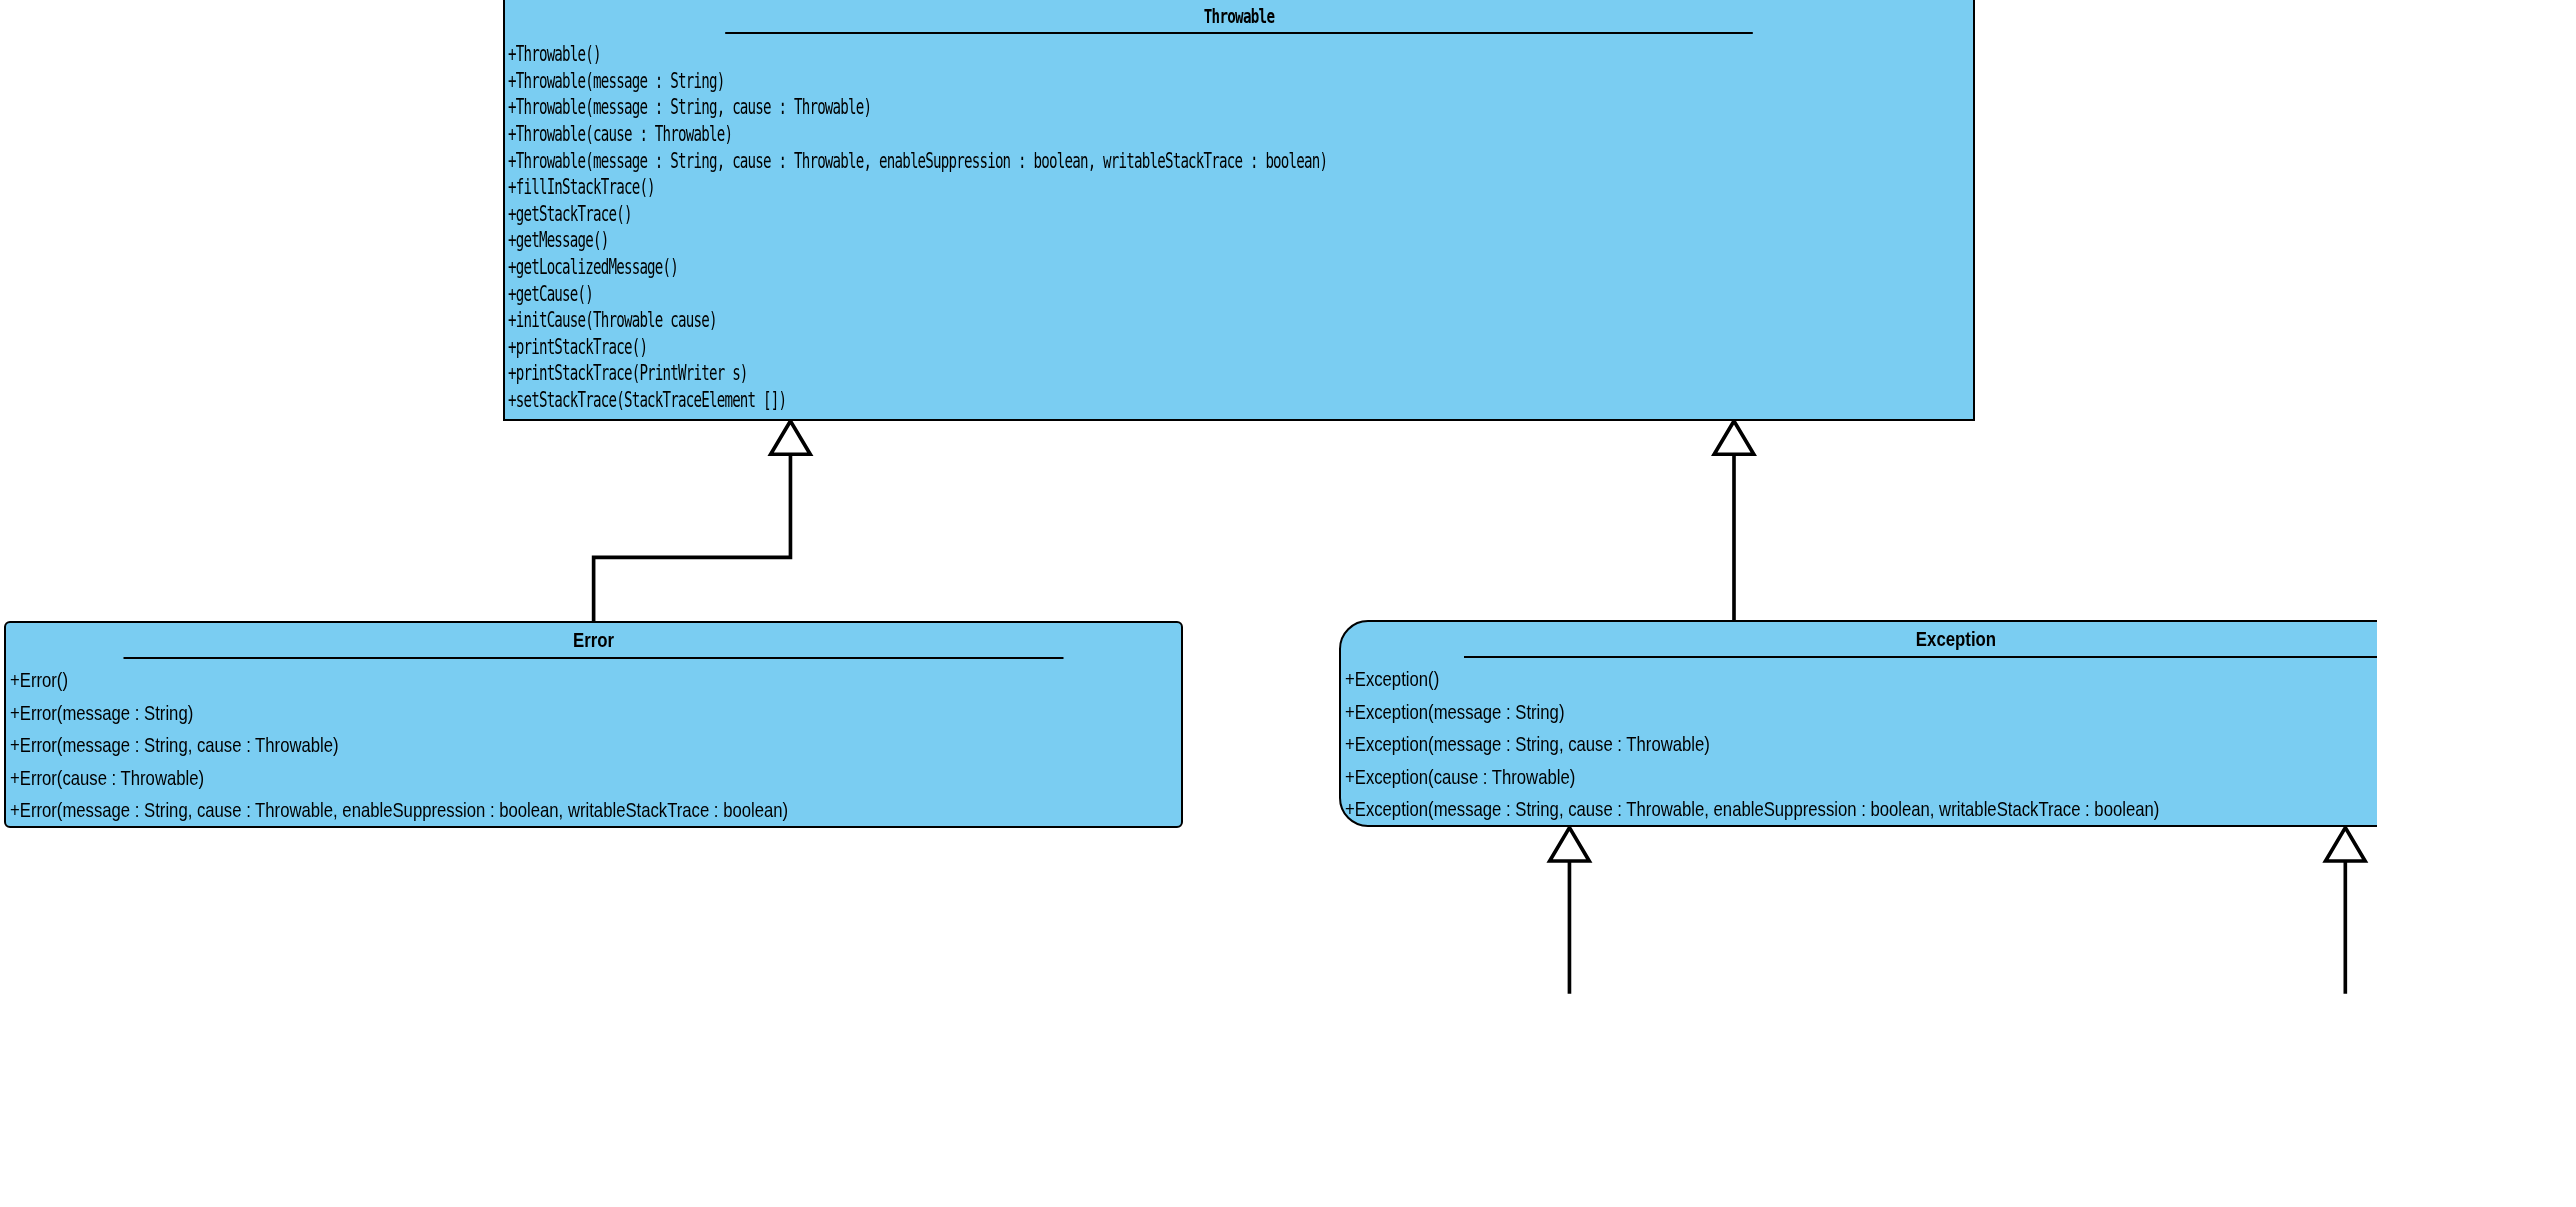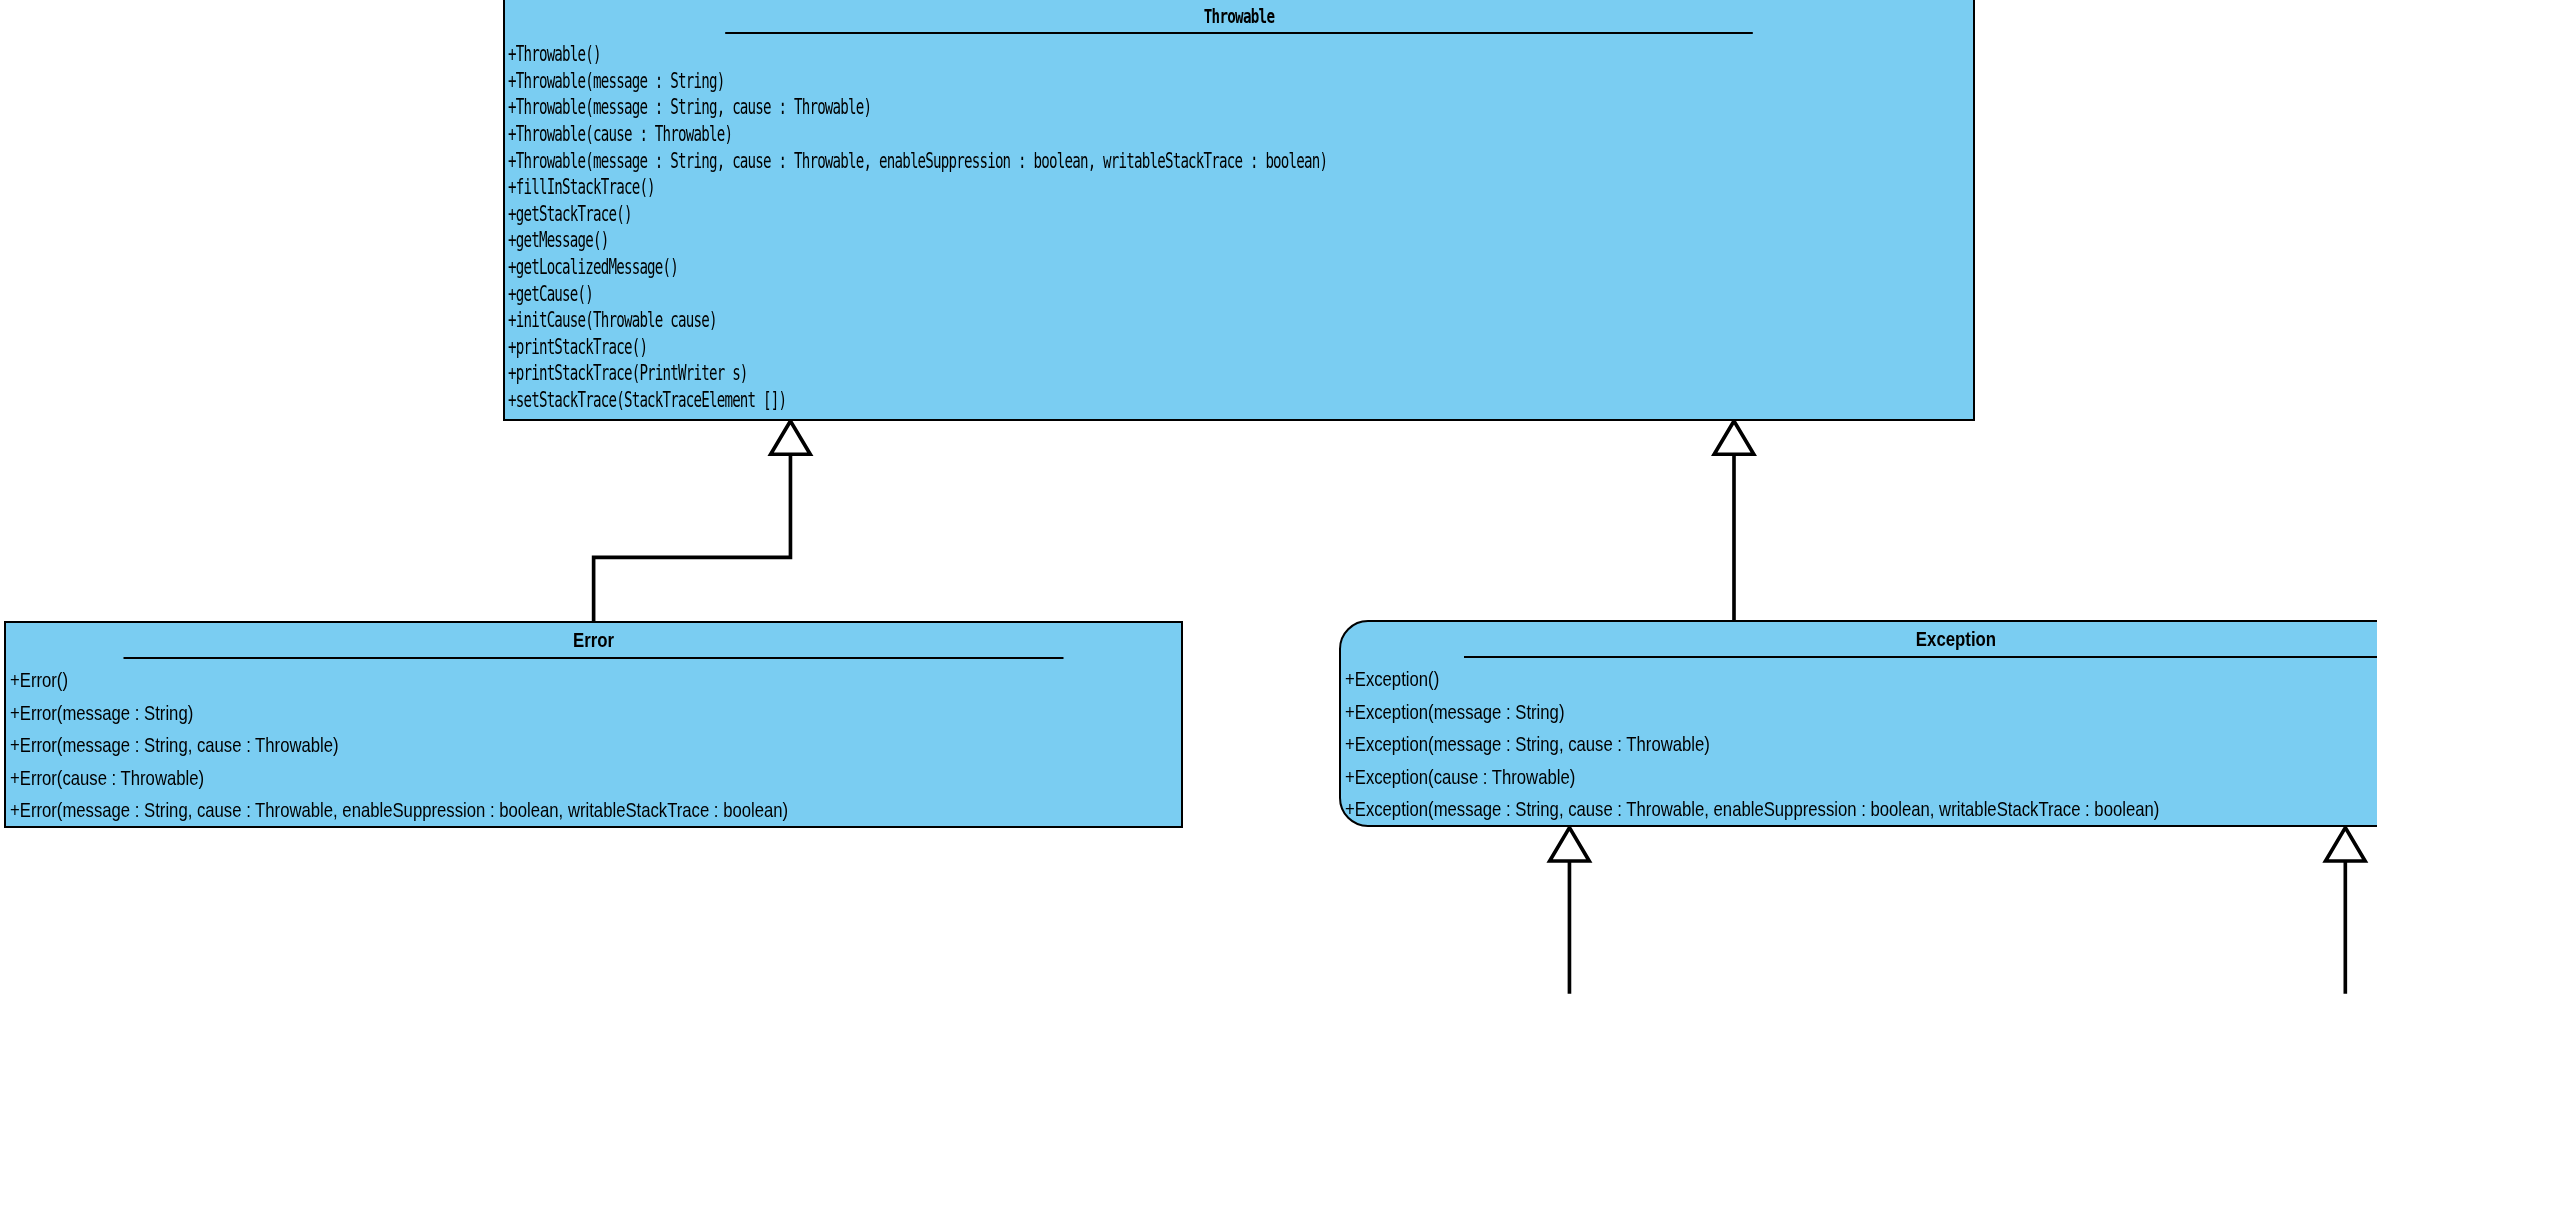--- a/index.html
+++ b/index.html
@@ -100,20 +100,21 @@
     transform: scaleX(0.795);
     transform-origin: left center;
     width: 130%;
   }
 
   #class-error {
     left: 3.6px;
     top: 621px;
     width: 1179px;
     height: 207px;
+    border-radius: 6px;
   }
   #class-error .uml-title { height: 36px; }
   #class-error .uml-members { padding: 4.2px 4.2px 0 4.2px; }
 
   #class-exception {
     left: 1339px;
     top: 620px;
     width: 1234px;
     height: 207px;
     border-radius: 29px;

